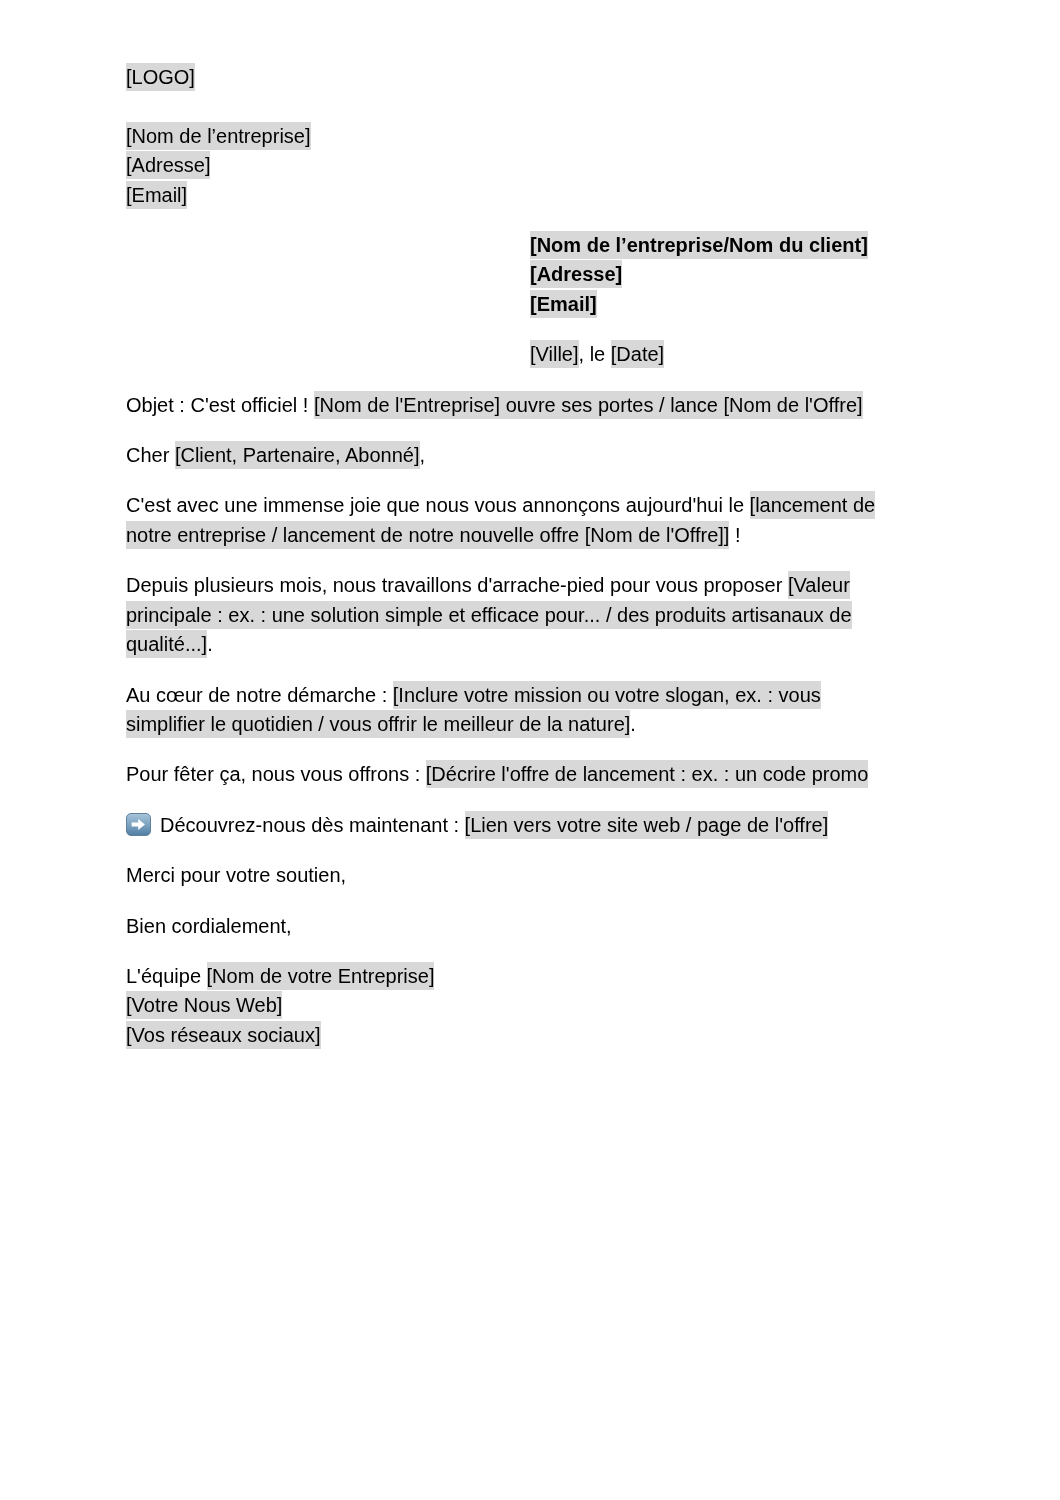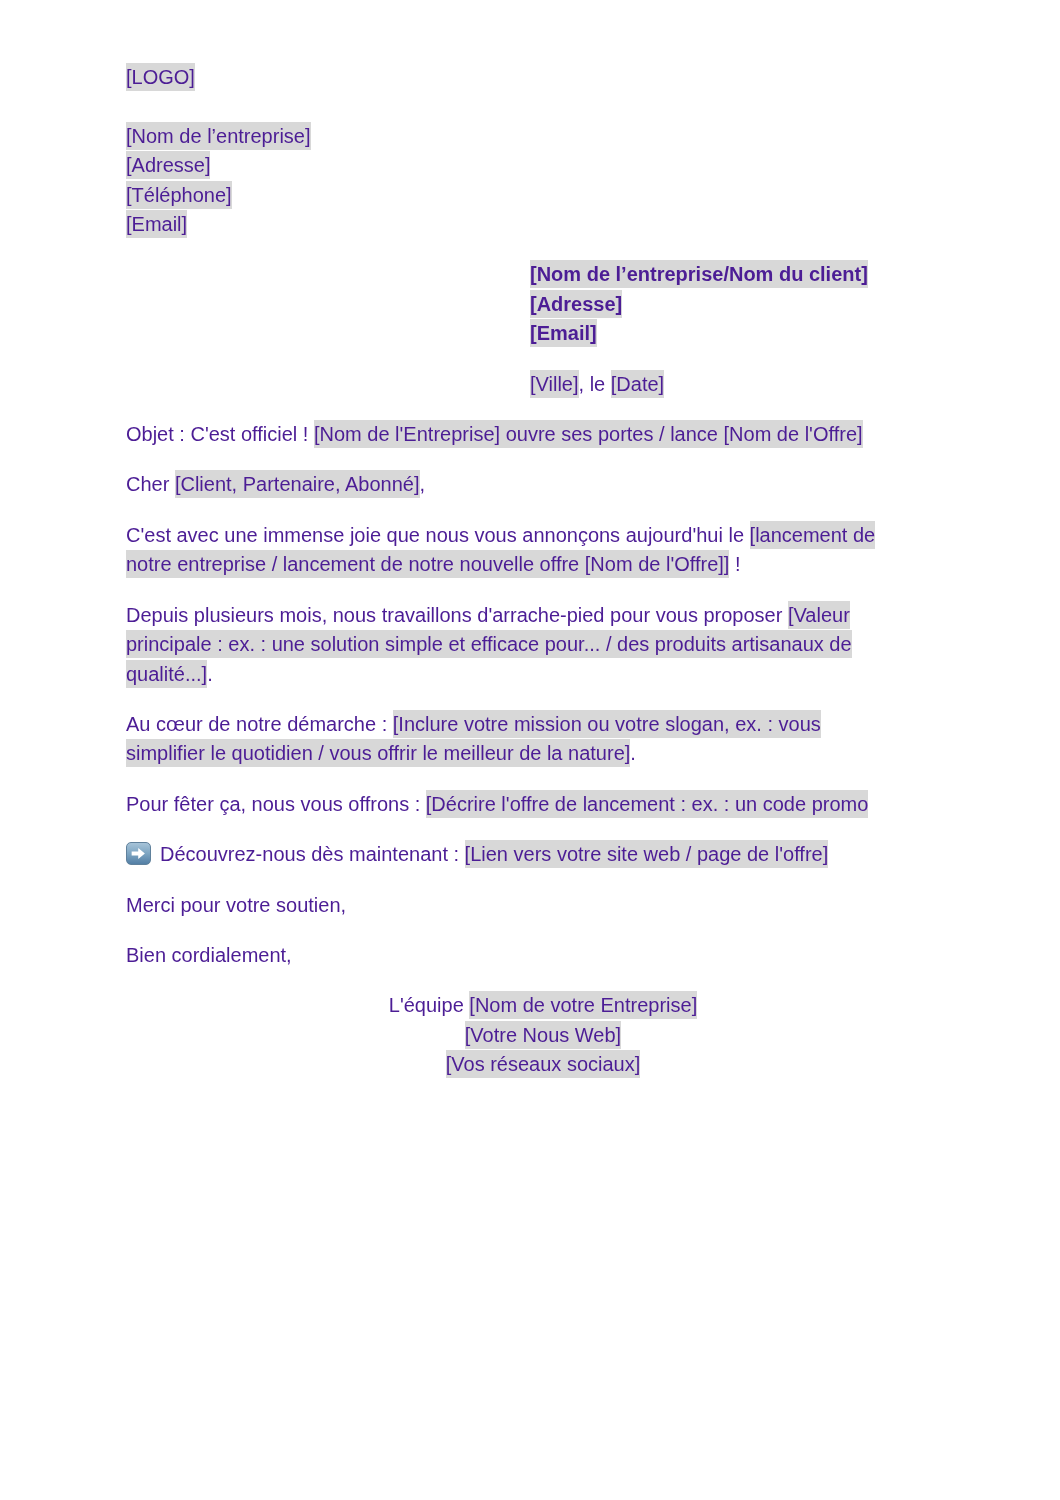--- a/index.html
+++ b/index.html
@@ -7,33 +7,32 @@
     padding: 0;
     background: #ffffff;
   }
   .page {
     position: relative;
     width: 1060px;
     height: 1221px;
     background: #ffffff;
     overflow: hidden;
     font-family: "Liberation Sans", "DejaVu Sans", sans-serif;
-    color: #4c1d95;
+    color: #000000;
   }
   .letter {
     padding: 63px 100px 0 126px;
     font-size: 20px;
     line-height: 29.4px;
   }
   .para {
     margin: 0 0 21px 0;
   }
   .para:last-child {
     margin-bottom: 0;
-    text-align: center;
   }
   .line {
     white-space: pre;
     min-height: 29.4px;
   }
   .hl {
     background: #d8d8d8;
     padding: 3px 0;
   }
   .plain {
@@ -60,21 +59,20 @@
 </head>
 <body>
 
 <div class="page">
   <div class="letter">
       <div class="para">
         <div class="line"><span class="hl">[LOGO]</span></div>
         <div class="line">&nbsp;</div>
         <div class="line"><span class="hl">[Nom de l’entreprise]</span></div>
         <div class="line"><span class="hl">[Adresse]</span></div>
-        <div class="line"><span class="hl">[Téléphone]</span></div>
         <div class="line"><span class="hl">[Email]</span></div>
       </div>
       <div class="para" style="margin-left: 404px; font-weight: bold;">
         <div class="line"><span class="hl">[Nom de l’entreprise/Nom du client]</span></div>
         <div class="line"><span class="hl">[Adresse]</span></div>
         <div class="line"><span class="hl">[Email]</span></div>
       </div>
       <div class="para" style="margin-left: 404px;">
         <div class="line"><span class="hl">[Ville]</span><span class="plain">, le </span><span class="hl">[Date]</span></div>
       </div>

